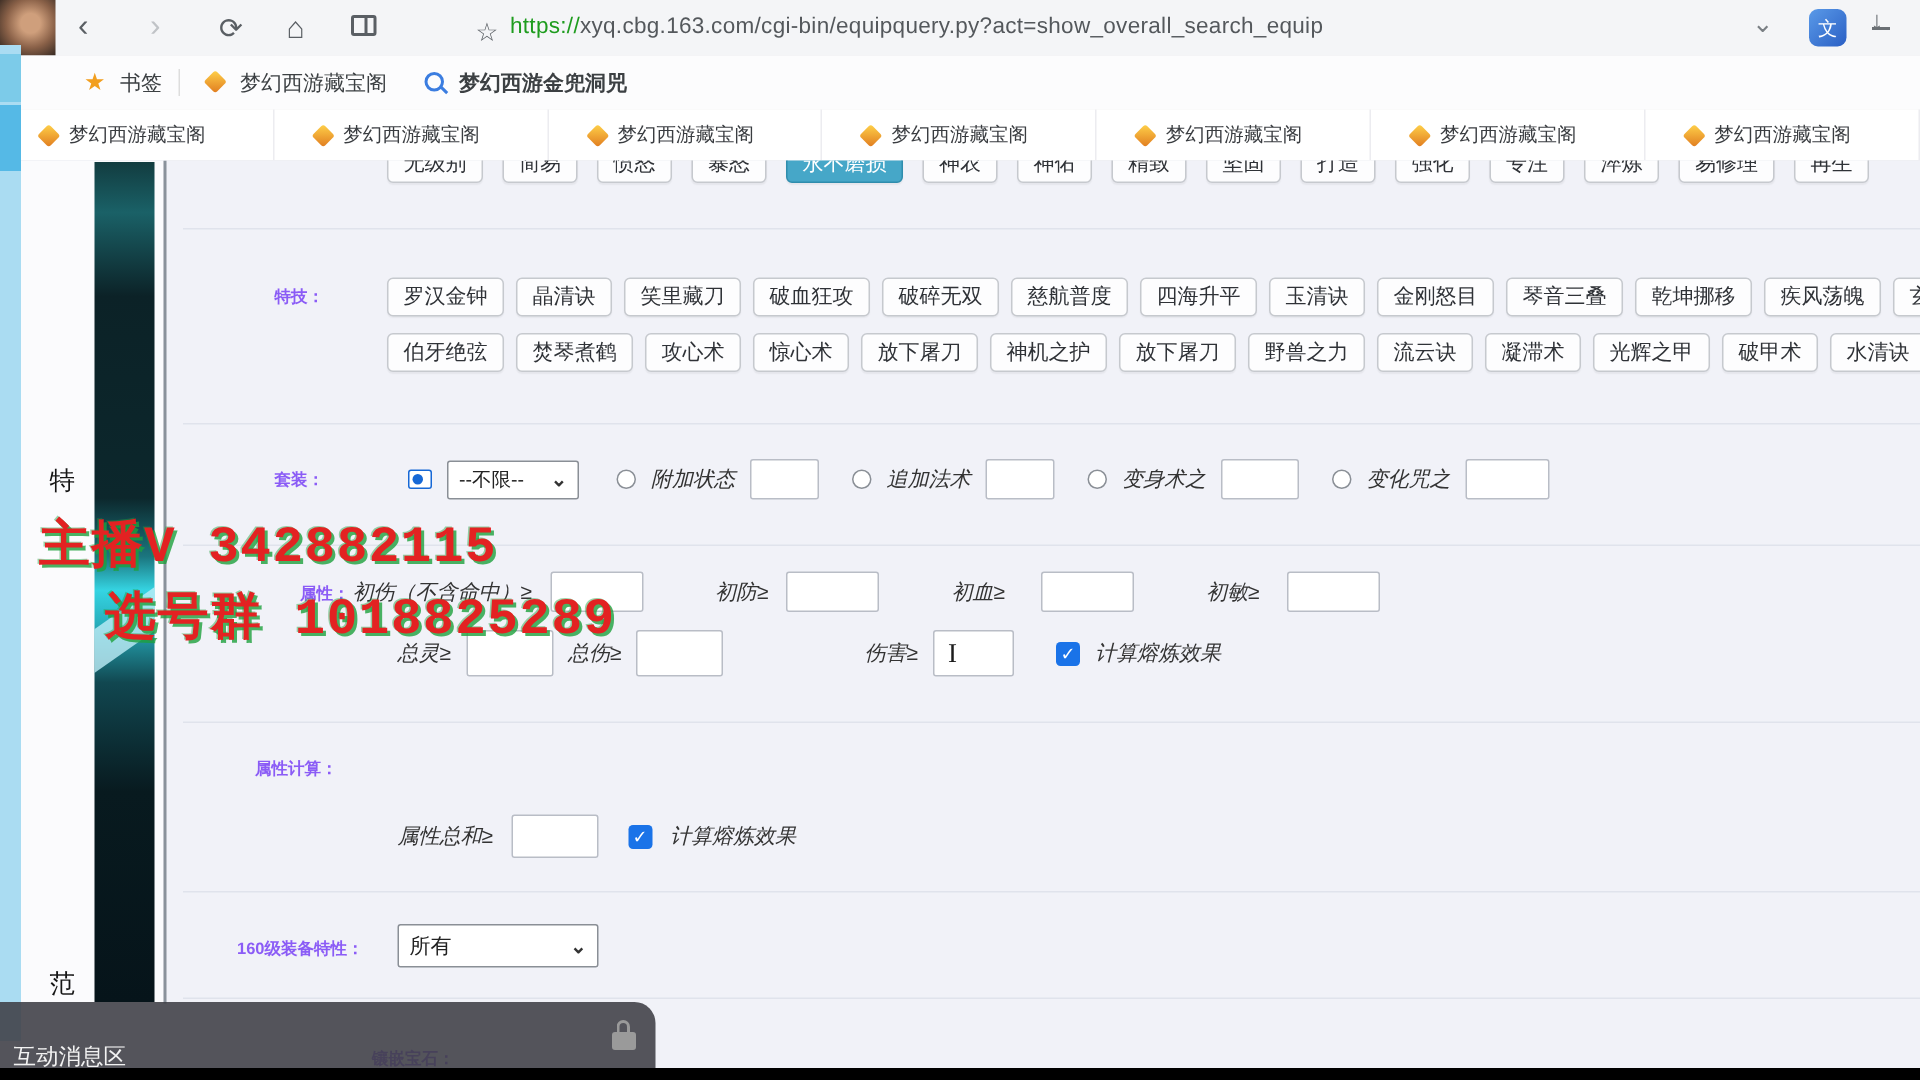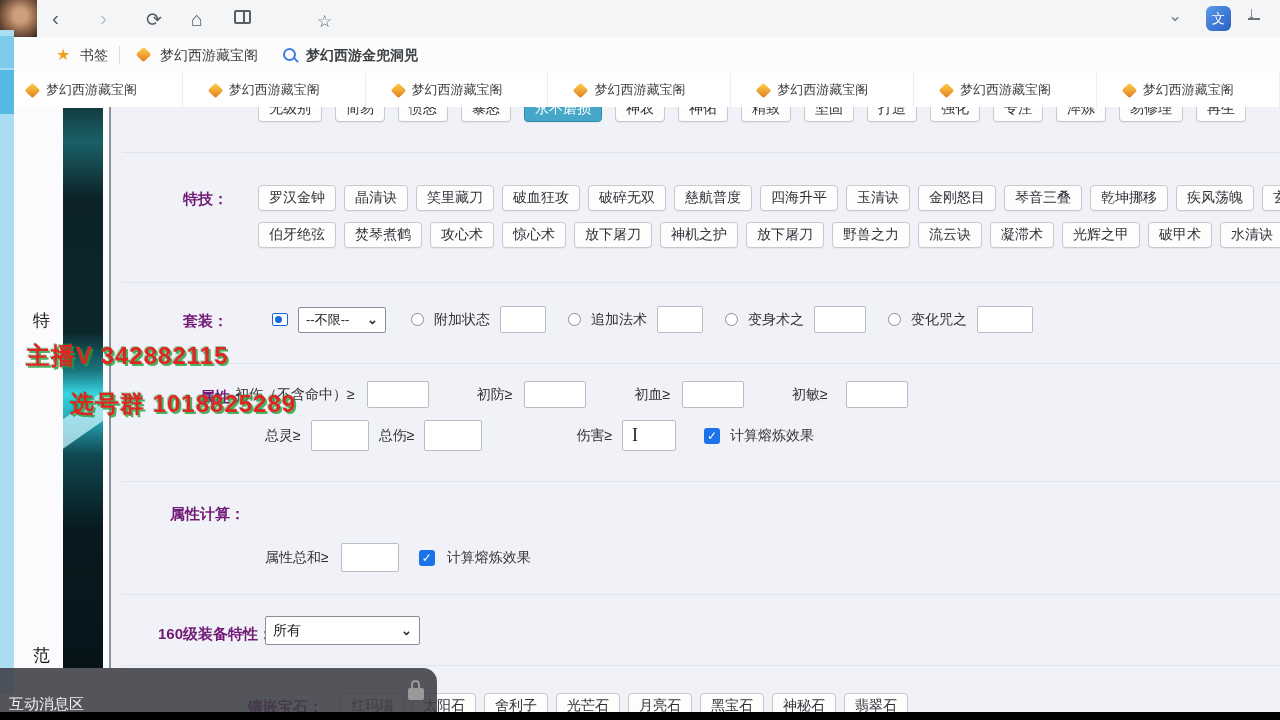--- a/index.html
+++ b/index.html
@@ -49,22 +49,22 @@
   #page-vline{left:109px;top:0;width:2px;height:562px;background:#46525e;opacity:.6;}
   .hr{position:absolute;left:122px;width:1158px;height:1px;background:#e0e3ec;}
 
   .btn{display:inline-block;background:#fdfdfe;border:1px solid #c6c9ce;border-radius:4px;
        padding:3px 10px;font-size:14px;color:#2f3237;white-space:nowrap;
        box-shadow:0 1px 1px rgba(0,0,0,.05);}
   .btn.active{background:#46a7c8;border-color:#2f8dad;color:#fff;}
   .btn2{display:inline-block;background:#fdfdfe;border:1px solid #c6c9ce;border-radius:4px;
        padding:4px 15px;font-size:15px;color:#2f3237;box-shadow:0 1px 1px rgba(0,0,0,.05);}
   .row{position:absolute;display:flex;align-items:center;}
-  .flabel{position:absolute;font-weight:bold;color:#701a75;font-size:15px;white-space:nowrap;}
-  .ftext{font-size:14px;color:#333;white-space:nowrap;}
+  .flabel{position:absolute;font-weight:bold;color:#8b5cf6;font-size:11px;white-space:nowrap;}
+  .ftext{font-size:14px;color:#333;white-space:nowrap;font-style:italic;}
   .inp{width:62px;height:27px;border:1px solid #b9bdc6;background:#fff;border-radius:2px;box-sizing:border-box;}
   .inp-s{width:46px;height:27px;border:1px solid #b9bdc6;background:#fff;border-radius:2px;box-sizing:border-box;}
   .inp-t{width:58px;height:31px;border:1px solid #b9bdc6;background:#fff;border-radius:2px;box-sizing:border-box;position:relative;}
   .radio{width:13px;height:13px;border:1px solid #8a8f96;border-radius:50%;background:#fff;box-sizing:border-box;position:relative;flex:0 0 auto;}
   .radio.sel{border-color:#1668d6;}
   .radio.sel::after{content:"";position:absolute;left:2px;top:2px;width:7px;height:7px;border-radius:50%;background:#1668d6;}
   .cb{width:16px;height:16px;background:#1a73e8;border-radius:3px;color:#fff;font-size:12px;
       display:flex;align-items:center;justify-content:center;flex:0 0 auto;}
   .sel{background:#fff;border:1px solid #8a8f96;border-radius:2px;display:flex;align-items:center;
       justify-content:space-between;padding:0 7px;font-size:13px;color:#222;box-sizing:border-box;}
@@ -74,42 +74,43 @@
   
   #blue-strip{left:0;top:30px;width:14px;height:664px;background:#aadcf2;}
   #blue-sq1{left:0;top:36px;width:14px;height:32px;background:#7ccbe9;position:absolute;}
   #blue-sq2{left:0;top:70px;width:14px;height:44px;background:#55b9e6;position:absolute;}
   #dark-strip{left:63px;top:108px;width:40px;height:560px;overflow:hidden;
       background:linear-gradient(180deg,#123c40 0%,#1a6167 6%,#0c2227 16%,#0c272c 40%,#1b767f 47%,
                  #35d4e2 51%,#27aebc 55%,#114750 62%,#081a1f 75%,#06141a 100%);}
   #dark-strip .streak{position:absolute;left:-20px;top:300px;width:80px;height:24px;background:#bfeef8;
       opacity:.8;transform:rotate(-35deg);}
   .side-char{position:absolute;left:33px;font-size:17px;color:#151515;}
-  .stream-text{position:absolute;left:26px;font-family:Liberation Sans, sans-serif;font-weight:bold;
-      font-size:24px;color:#e32222;letter-spacing:1px;white-space:nowrap;
+  .stream-text{position:absolute;left:26px;font-family:Liberation Mono, monospace;font-weight:bold;
+      font-size:34px;color:#e32222;letter-spacing:1px;white-space:nowrap;
       text-shadow:2px 2px 0 rgba(30,160,60,.8), -1px -1px 0 rgba(30,160,60,.45);text-align:center;}
   #msg-panel{left:0;top:668px;width:437px;height:52px;background:rgba(62,62,68,.88);
       border-top-right-radius:14px;}
   #msg-label{position:absolute;left:9px;top:27px;color:#f2f2f2;font-size:15px;}
   #lock{position:absolute;left:408px;top:12px;width:16px;height:22px;}
   #lock .shackle{position:absolute;left:3px;top:0;width:9px;height:10px;border:2.5px solid #9a9a9a;
       border-bottom:none;border-radius:7px 7px 0 0;box-sizing:border-box;}
   #lock .body{position:absolute;left:0;top:8px;width:16px;height:12px;background:#9a9a9a;border-radius:2px;}
   #bottom-bar{left:0;top:712px;width:1280px;height:8px;background:#000;}
 </style>
 </head>
 <body>
 
 <div id="chrome" class="abs">
   <span class="navicon" style="left:52px;">‹</span>
   <span class="navicon dim" style="left:100px;">›</span>
   <span class="navicon" id="icon-reload" style="left:146px;top:4px;">⟳</span>
   <span class="navicon" id="icon-home" style="left:191px;top:3px;">⌂</span>
   <span class="bookicon" style="left:234px;"></span>
   <span class="navicon" id="icon-star" style="left:317px;">☆</span>
+  <span id="url"><span class="scheme">https://</span><span>xyq.cbg.163.com/cgi-bin/equipquery.py?act=show_overall_search_equip</span></span>
   <span id="url-chevron">⌄</span>
   <span id="icon-translate">文</span>
   <span id="icon-download">↓</span>
 </div>
 <div id="webcam" class="abs"></div>
 
 <div id="bmbar" class="abs">
   <span id="bm-star">★</span>
   <span class="bmtext" style="left:80px;">书签</span>
   <span id="bm-div"></span>
@@ -235,21 +236,21 @@
   <span class="flabel" style="left:200px;top:281px;">属性：</span>
   <div class="row" style="left:235px;top:274px;gap:48px;">
     <div class="row" style="position:static;gap:12px;">
       <span class="ftext">初伤（不含命中）≥</span>
       <span class="inp"></span>
     </div>
     <div class="row" style="position:static;gap:12px;">
       <span class="ftext">初防≥</span>
       <span class="inp"></span>
     </div>
-    <div class="row" style="position:static;gap:12px;">
+    <div class="row" style="position:static;gap:24px;">
       <span class="ftext">初血≥</span>
       <span class="inp"></span>
     </div>
     <div class="row" style="position:static;gap:18px;">
       <span class="ftext">初敏≥</span>
       <span class="inp"></span>
     </div>
   </div>
   <div class="row" style="left:265px;top:313px;gap:10px;">
     <span class="ftext">总灵≥</span>
@@ -266,36 +267,26 @@
 
   <span class="flabel" style="left:170px;top:398px;">属性计算：</span>
   <div class="row" style="left:265px;top:436px;gap:12px;">
     <span class="ftext">属性总和≥</span>
     <span class="inp" style="width:58px;height:29px;"></span>
     <span class="cb" style="margin-left:8px;">✓</span>
     <span class="ftext">计算熔炼效果</span>
   </div>
 
   <span class="flabel" style="left:158px;top:518px;">160级装备特性：</span>
-  <span class="sel abs" style="left:265px;top:509px;width:155px;height:29px;font-size:14px;gap:45px;">
+  <span class="sel abs" style="left:265px;top:509px;width:134px;height:29px;font-size:14px;gap:45px;">
       <span>所有</span>
       <span class="chev">⌄</span>
     </span>
 
   <span class="flabel" style="left:248px;top:591px;">镶嵌宝石：</span>
-  <div class="row" style="left:340px;top:586px;gap:8px;">
-      <span class="btn">红玛瑙</span>
-      <span class="btn">太阳石</span>
-      <span class="btn">舍利子</span>
-      <span class="btn">光芒石</span>
-      <span class="btn">月亮石</span>
-      <span class="btn">黑宝石</span>
-      <span class="btn">神秘石</span>
-      <span class="btn">翡翠石</span>
-    </div>
 </div>
 
 <div id="blue-strip" class="abs"></div>
 <div id="blue-sq1"></div>
 <div id="blue-sq2"></div>
 <div id="dark-strip" class="abs">
     <div class="streak"></div>
   </div>
 <span class="side-char" style="top:309px;">特</span>
 <span class="side-char" style="top:644px;">范</span>

